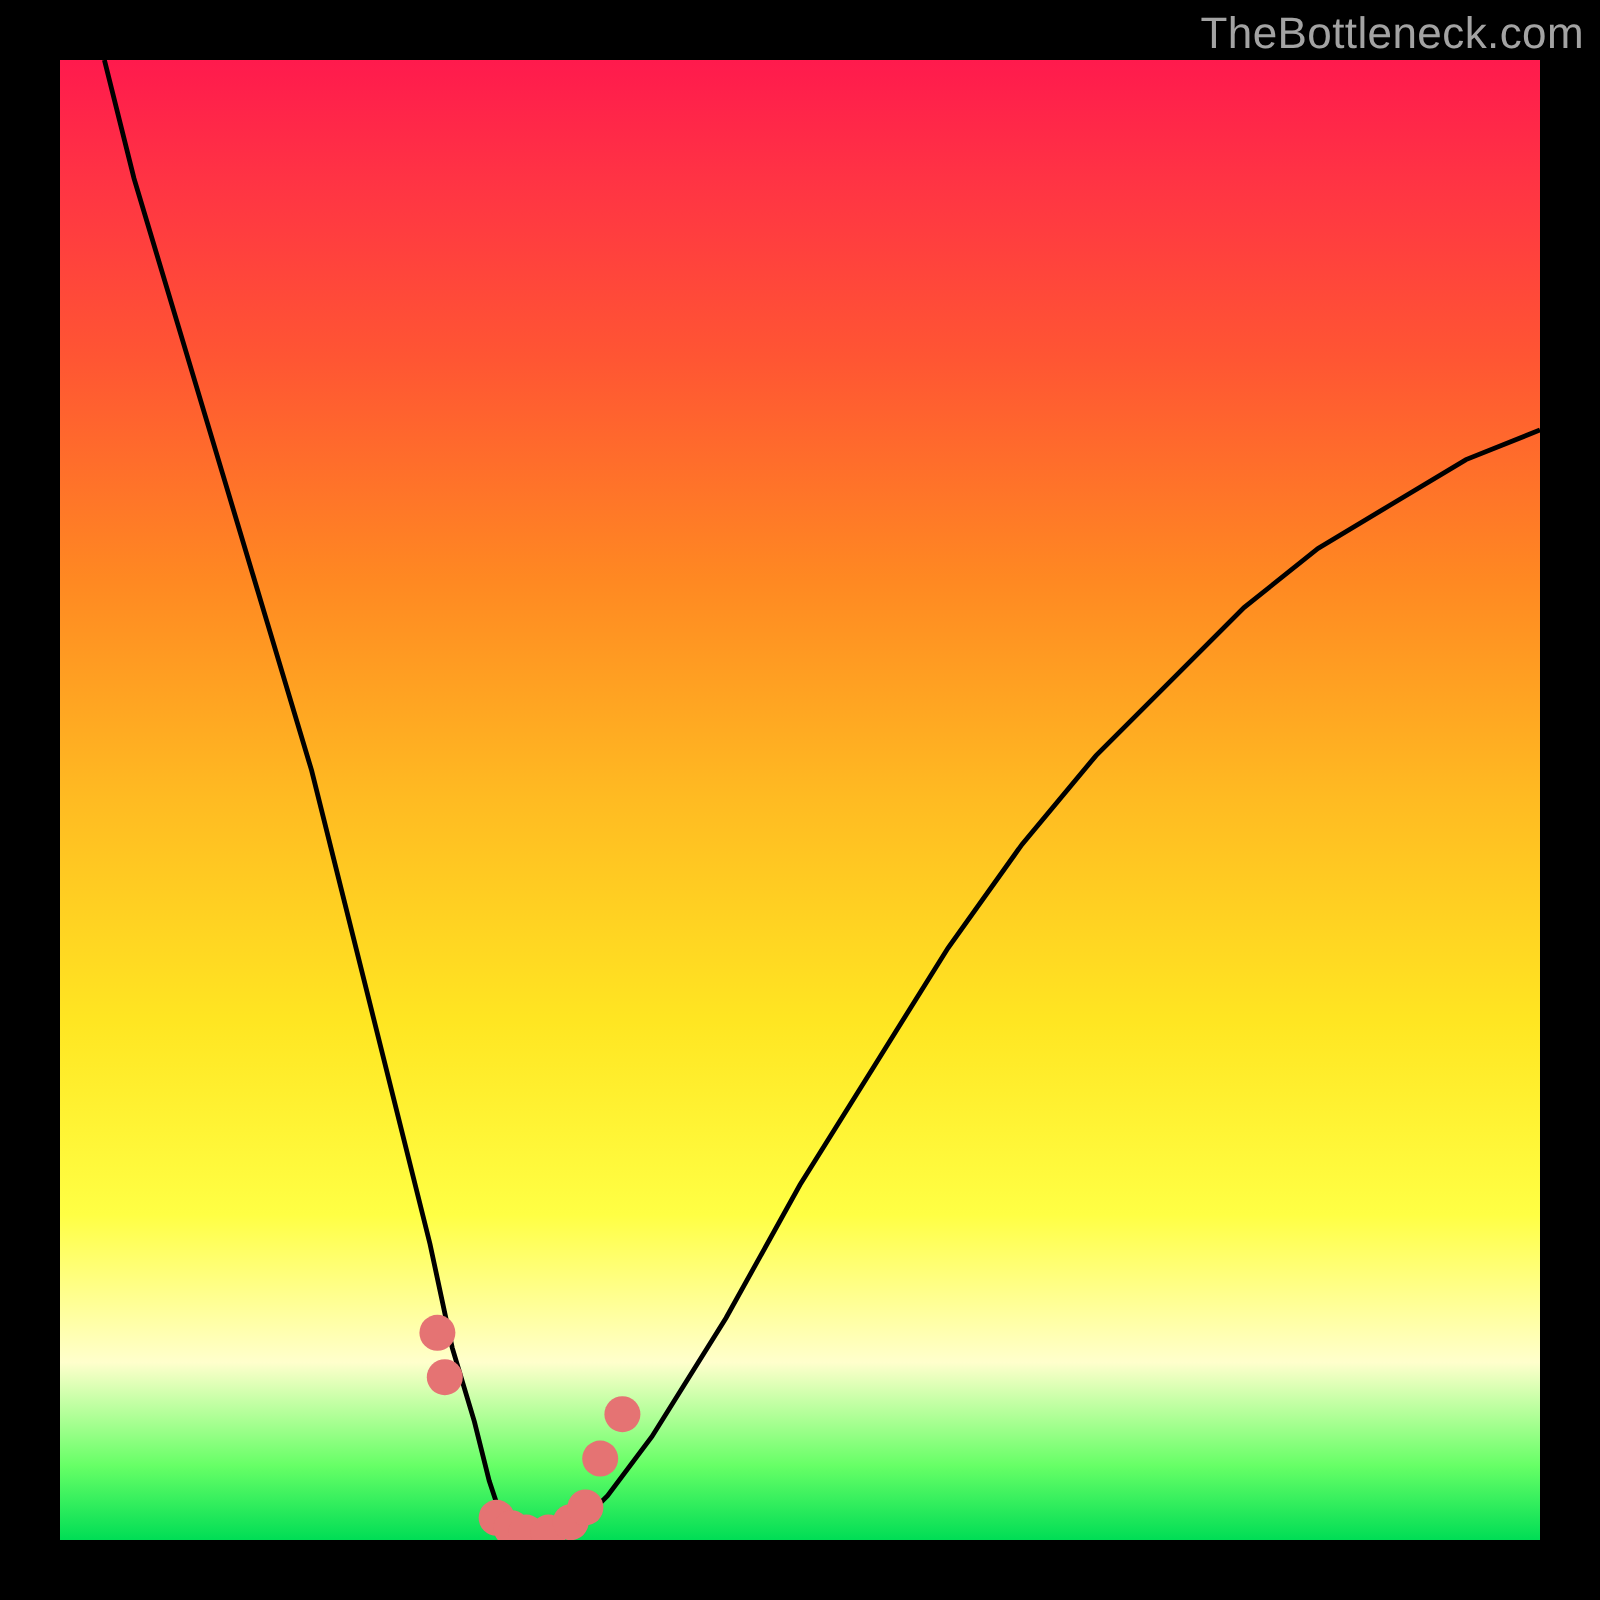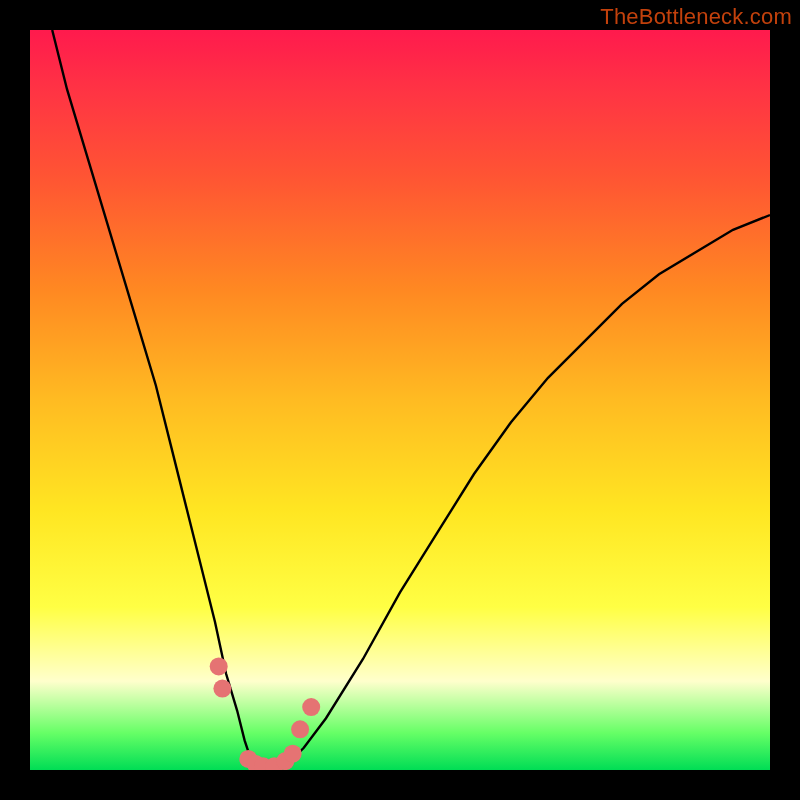--- a/index.html
+++ b/index.html
@@ -35,21 +35,21 @@
       #ffff44 78%,
       #ffffcc 88%,
       #66ff66 95%,
       #00dd55 100%
     );
   }
   .attribution {
     position: absolute;
     top: 4px;
     right: 8px;
-    color: #c2410c;
+    color: #a3a3a3;
     font-size: 22px;
     font-weight: 500;
     letter-spacing: 0.2px;
   }
   svg.curve {
     position: absolute;
     left: 0;
     top: 0;
     width: 740px;
     height: 740px;

